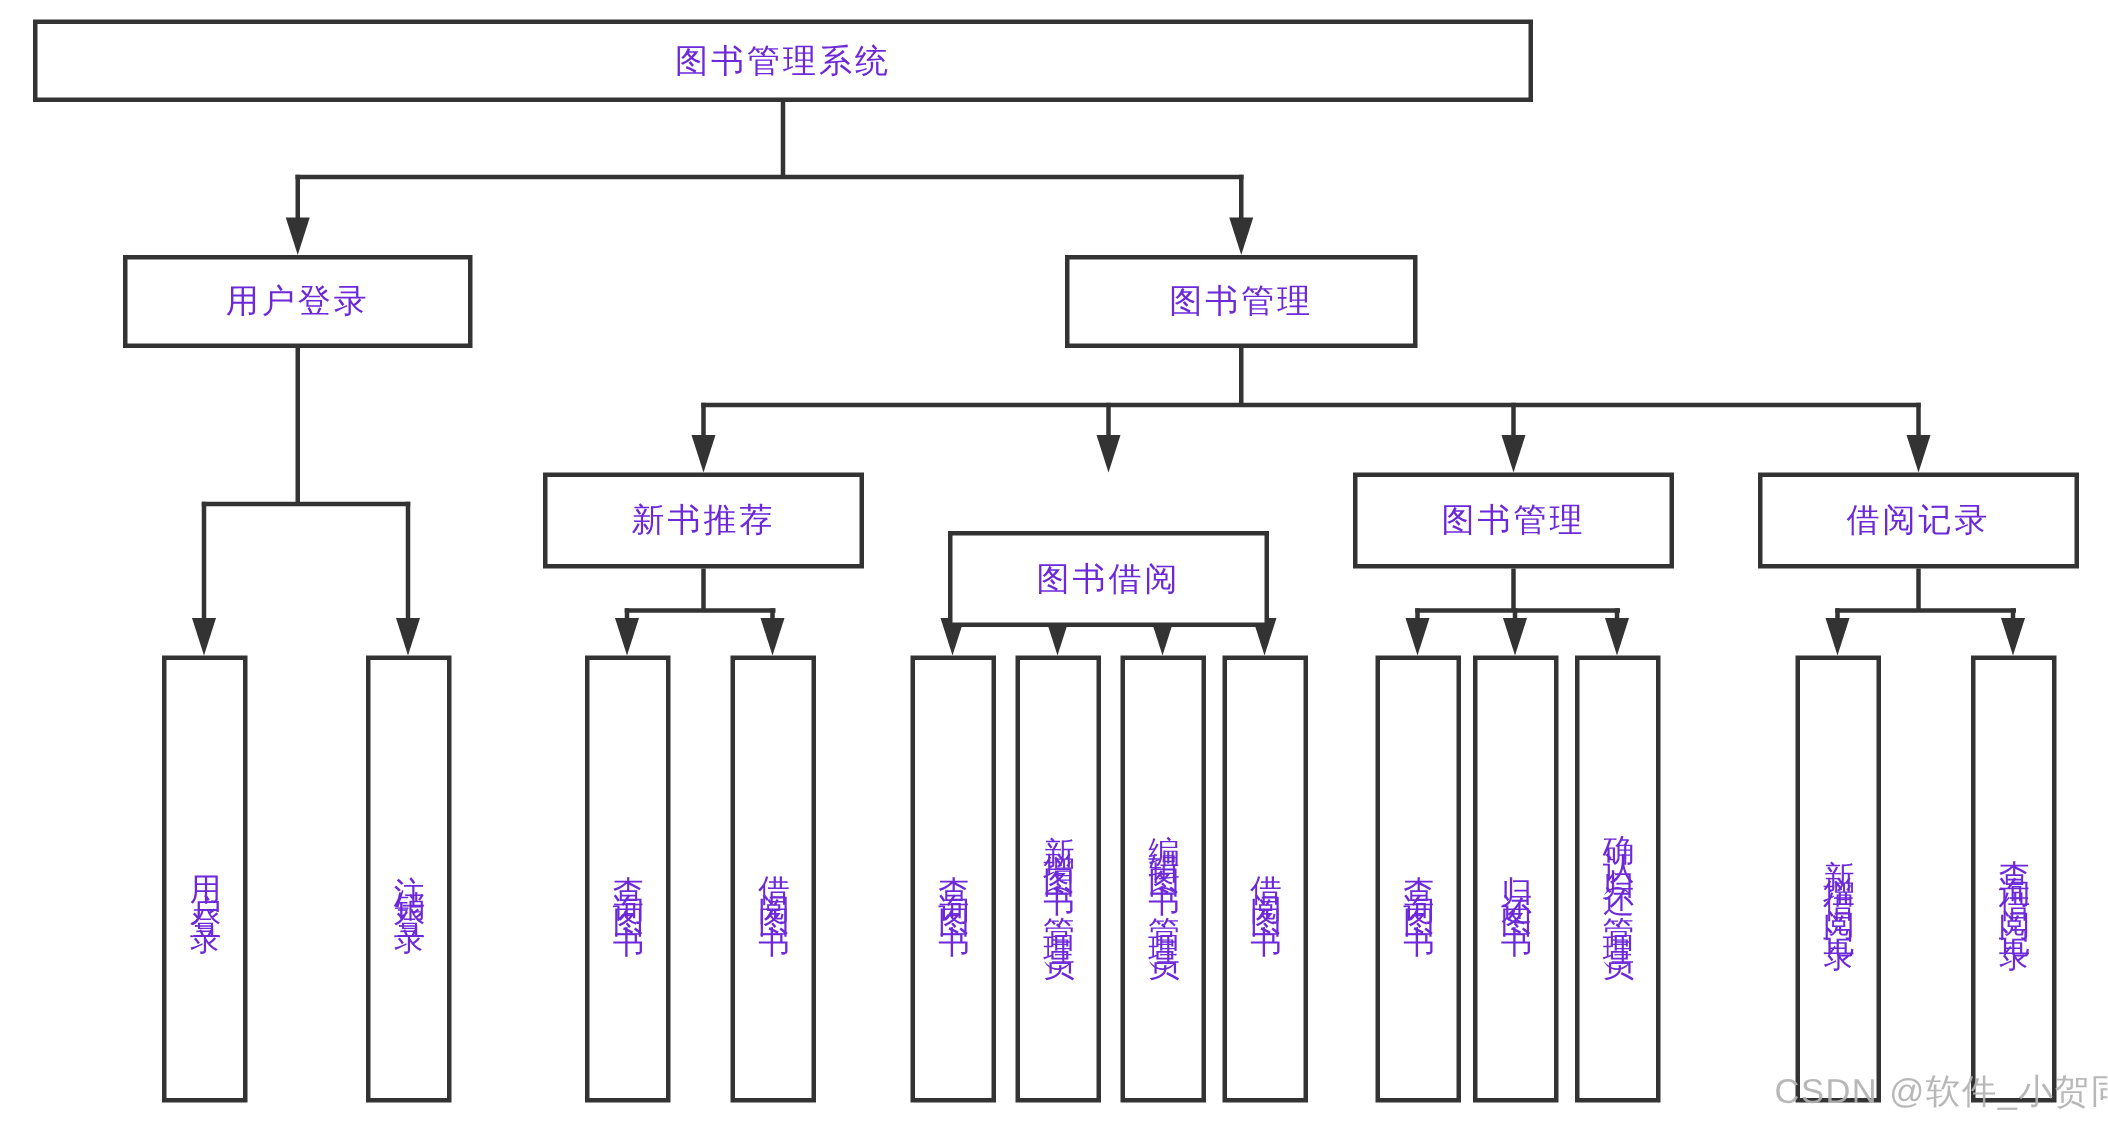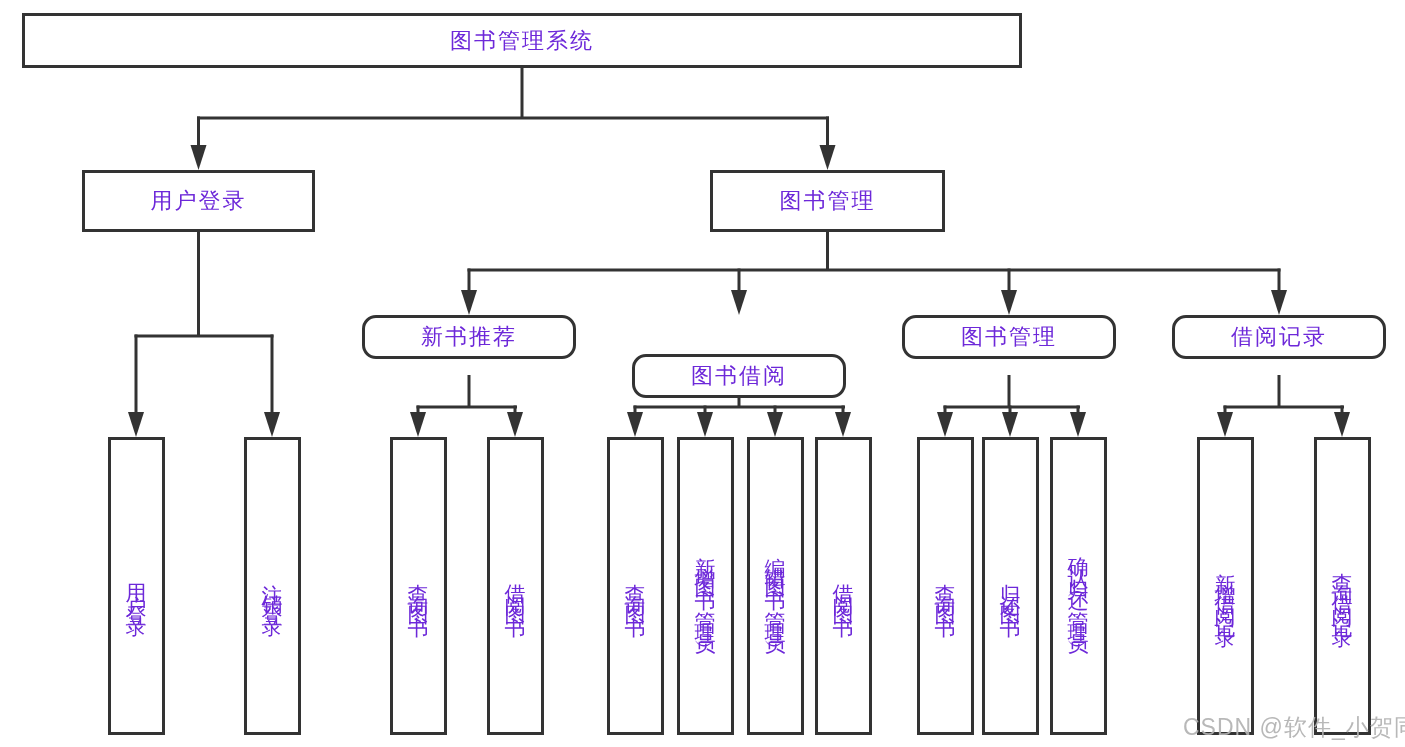--- a/index.html
+++ b/index.html
@@ -14,21 +14,21 @@
   }
   .hbox{font-size:22px;letter-spacing:2px;}
   .vbox{
     writing-mode:vertical-rl;text-orientation:mixed;
     font-size:21px;letter-spacing:11px;line-height:1;
     padding-top:6px;
   }
   .root-box{left:22px;top:13px;width:1000px;height:55px;}
   .n-user-login{left:82px;top:170px;width:233px;height:62px;}
   .n-book-mgmt{left:710px;top:170px;width:235px;height:62px;}
-  .n-l3{top:315px;width:214px;height:44px;border-radius:14px;}
+  .n-l3{top:315px;width:214px;height:64px;}
   .n-new-rec{left:362px;}
   .n-borrowing{left:632px;margin-top:39px;}
   .n-current{left:902px;}
   .n-records{left:1172px;}
   .leaf{top:437px;width:57px;height:298px;}
   .lf1{left:108px;}  .lf2{left:244px;}
   .lf3{left:390px;}  .lf4{left:487px;}
   .lf5{left:607px;}  .lf6{left:677px;}
   .lf7{left:747px;}  .lf8{left:815px;}
   .lf9{left:917px;}  .lf10{left:982px;} .lf11{left:1050px;}

